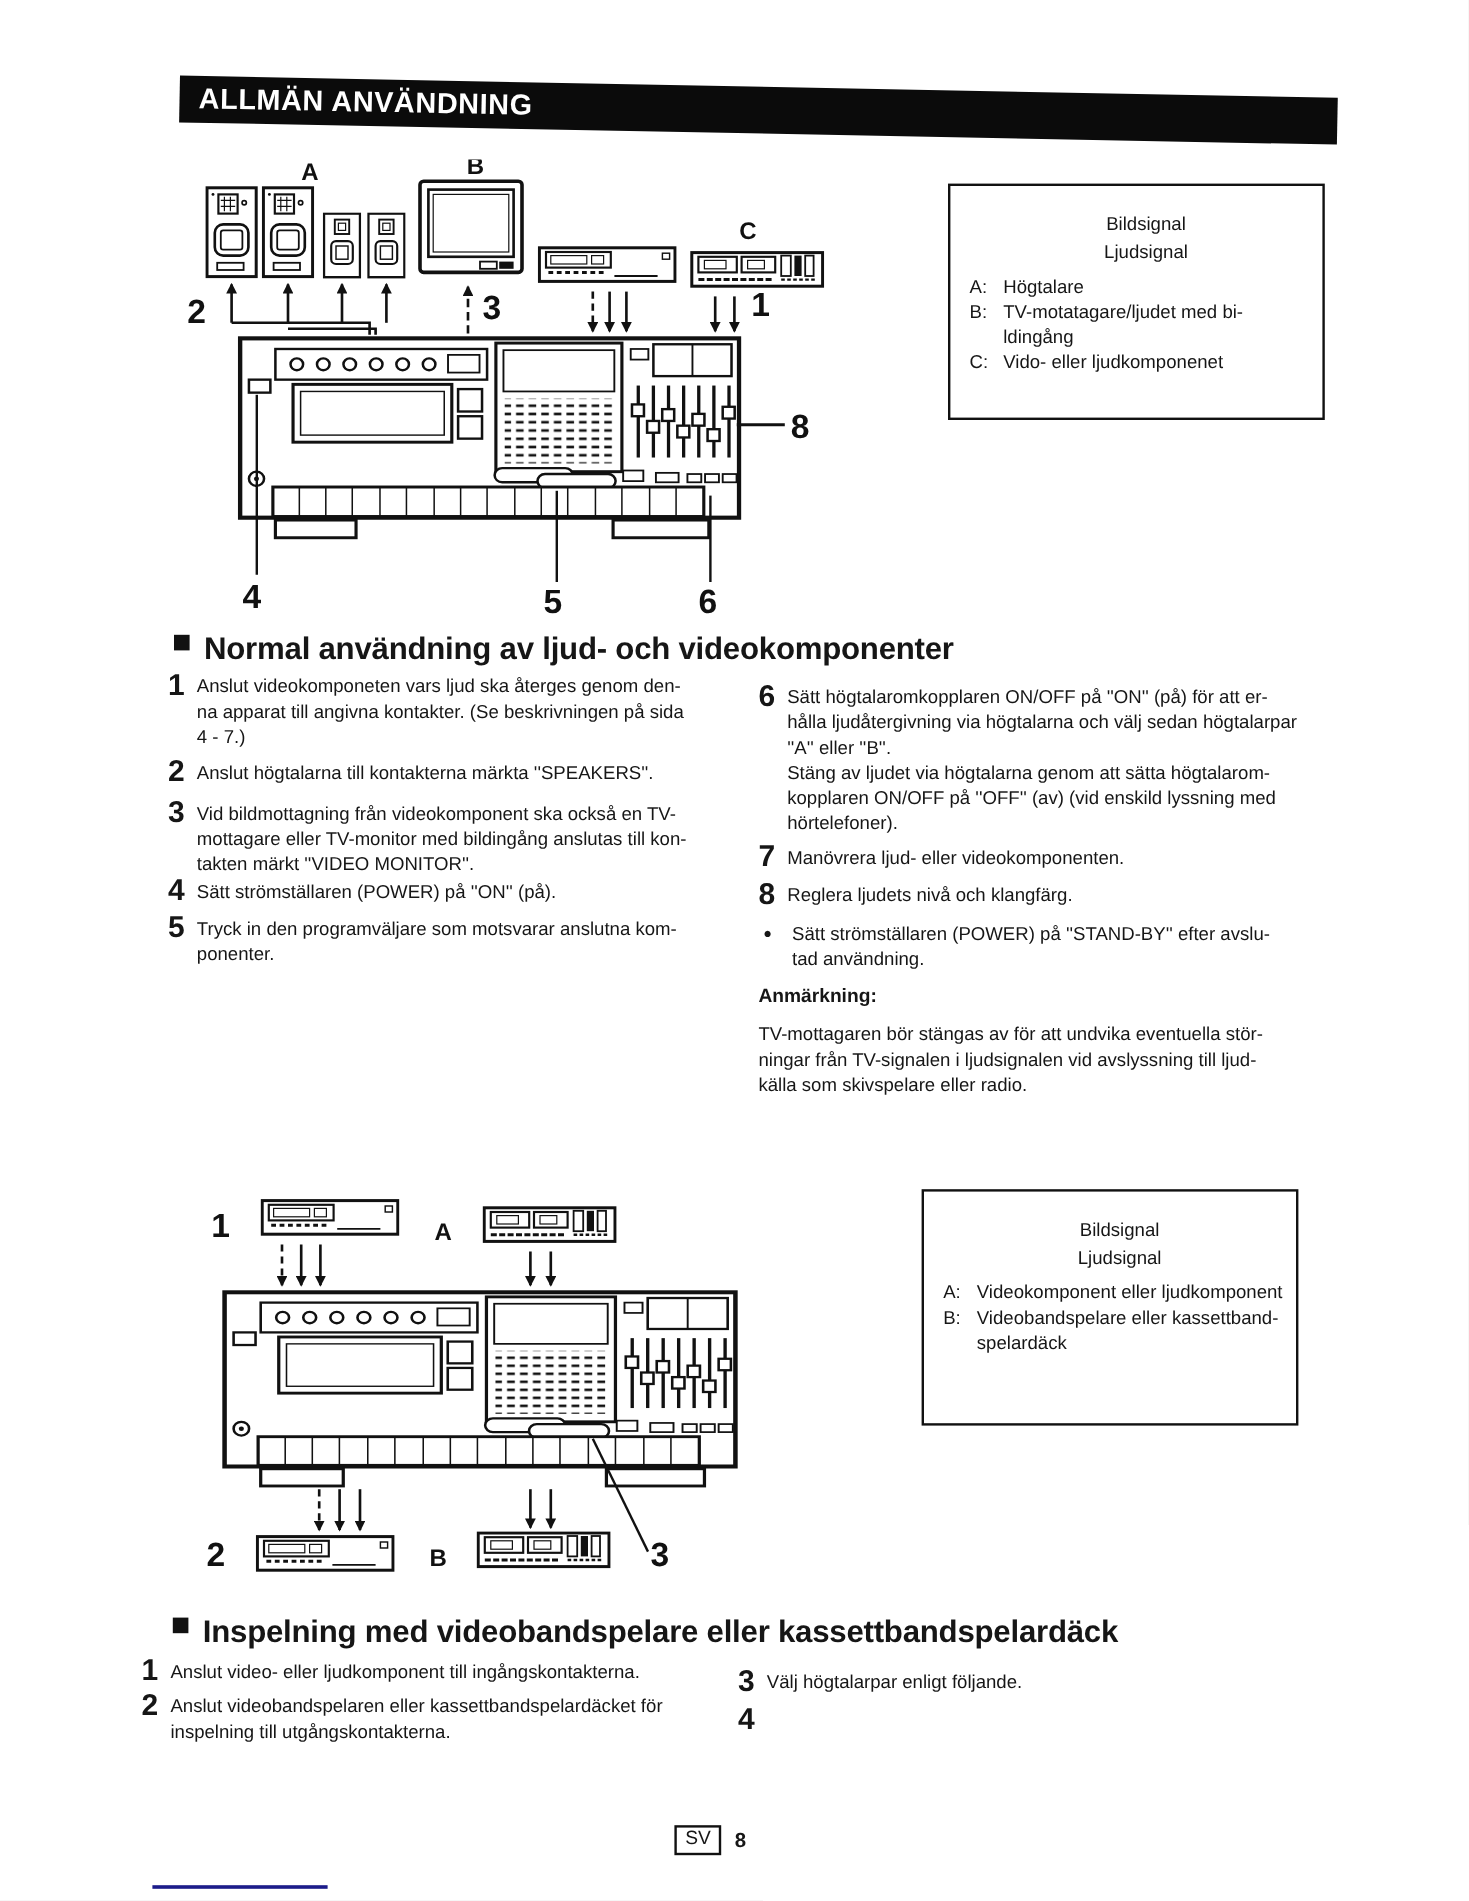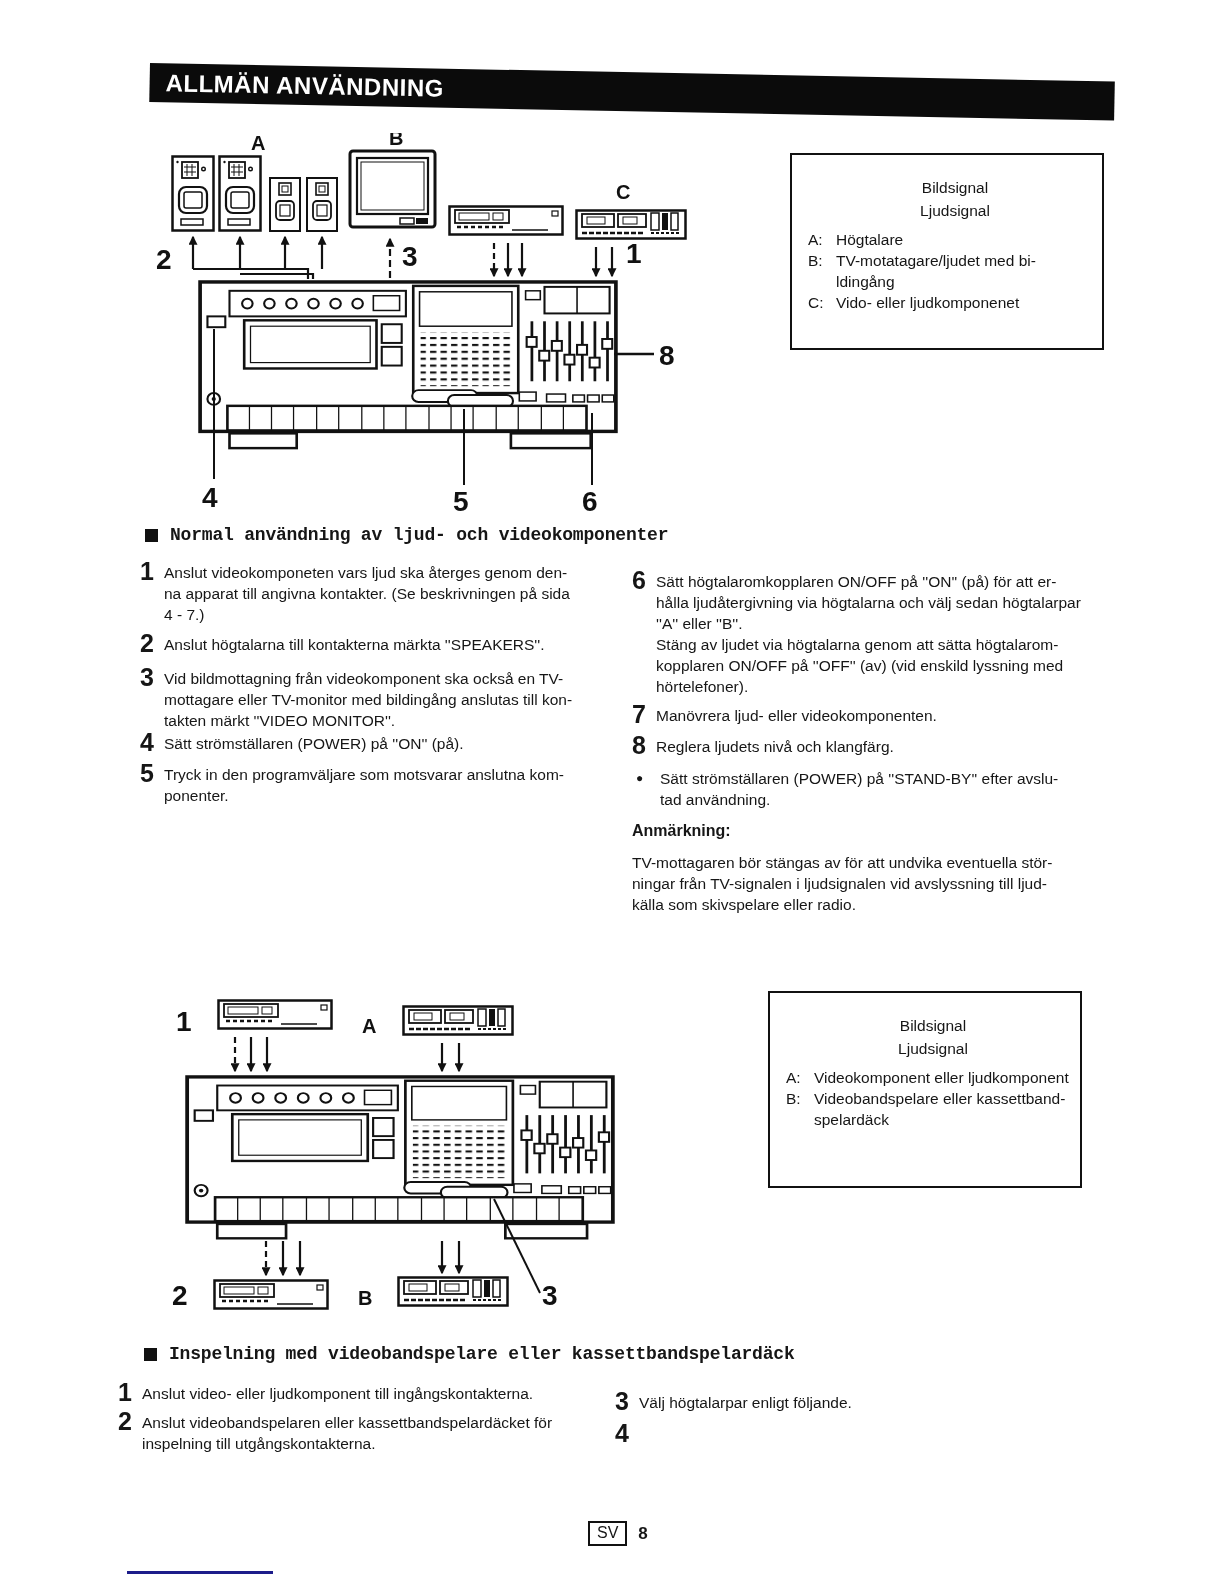--- a/index.html
+++ b/index.html
@@ -10,36 +10,36 @@
   .hdr{position:absolute;left:150px;top:63px;width:965px;height:39px;background:#0b0b0b;
        transform:rotate(1.1deg);transform-origin:0 0;display:flex;align-items:center;}
   .hdr-title{color:#ffffff;font-weight:bold;font-size:24px;letter-spacing:.5px;padding-left:16px;}
   
   .step{position:absolute;display:flex;gap:9px;align-items:flex-start;}
   .num{font-weight:bold;font-size:25px;line-height:22px;min-width:15px;margin-top:-2px;}
   .t{font-size:15.5px;line-height:21px;white-space:pre-line;}
   .bullet-marker{font-size:12px;line-height:21px;min-width:15px;}
   .sec-head{position:absolute;display:flex;align-items:flex-start;gap:12px;}
   .sq{width:13px;height:13px;background:#111;margin-top:4px;flex:none;}
-  .sec-title{font-weight:bold;font-size:18px;letter-spacing:-.2px;font-family:Liberation Mono, monospace;}
+  .sec-title{font-weight:bold;font-size:26px;letter-spacing:-.2px;}
   .note-title{font-weight:bold;font-size:16px;margin-bottom:12px;}
   
   .legend{position:absolute;width:294px;border:2.5px solid #111;padding:15px 0 0 16px;height:178px;}
   .sig-row{display:flex;align-items:center;gap:9px;height:23px;flex-direction:column;}
   .sig-label{font-size:15.5px;}
   .l-items{margin-top:13px;}
   .l-item{display:flex;gap:7px;font-size:15.5px;line-height:21px;}
   .l-key{min-width:21px;}
   .l-text{white-space:pre-line;}
   
   svg text{font-family:"Liberation Sans",sans-serif;fill:#111;}
   .dnum{font-size:28px;font-weight:bold;}
   .dletter{font-size:20px;font-weight:600;}
   line,path.wire{stroke:#111;}
-  .footer{position:absolute;left:588px;top:1521px;display:flex;align-items:center;gap:11px;}
+  .footer{position:absolute;left:562px;top:1521px;display:flex;align-items:center;gap:11px;}
   .sv-box{border:2.5px solid #111;font-size:16px;padding:1px 7px 2px 7px;}
   .pg-num{font-weight:bold;font-size:17px;}
   .blue-line{position:absolute;left:127px;top:1571px;width:146px;height:3px;background:#1c1c8a;}
 </style>
 </head>
 <body>
 
 <div class="page">
 
   <svg width="0" height="0" style="position:absolute" aria-hidden="true">

